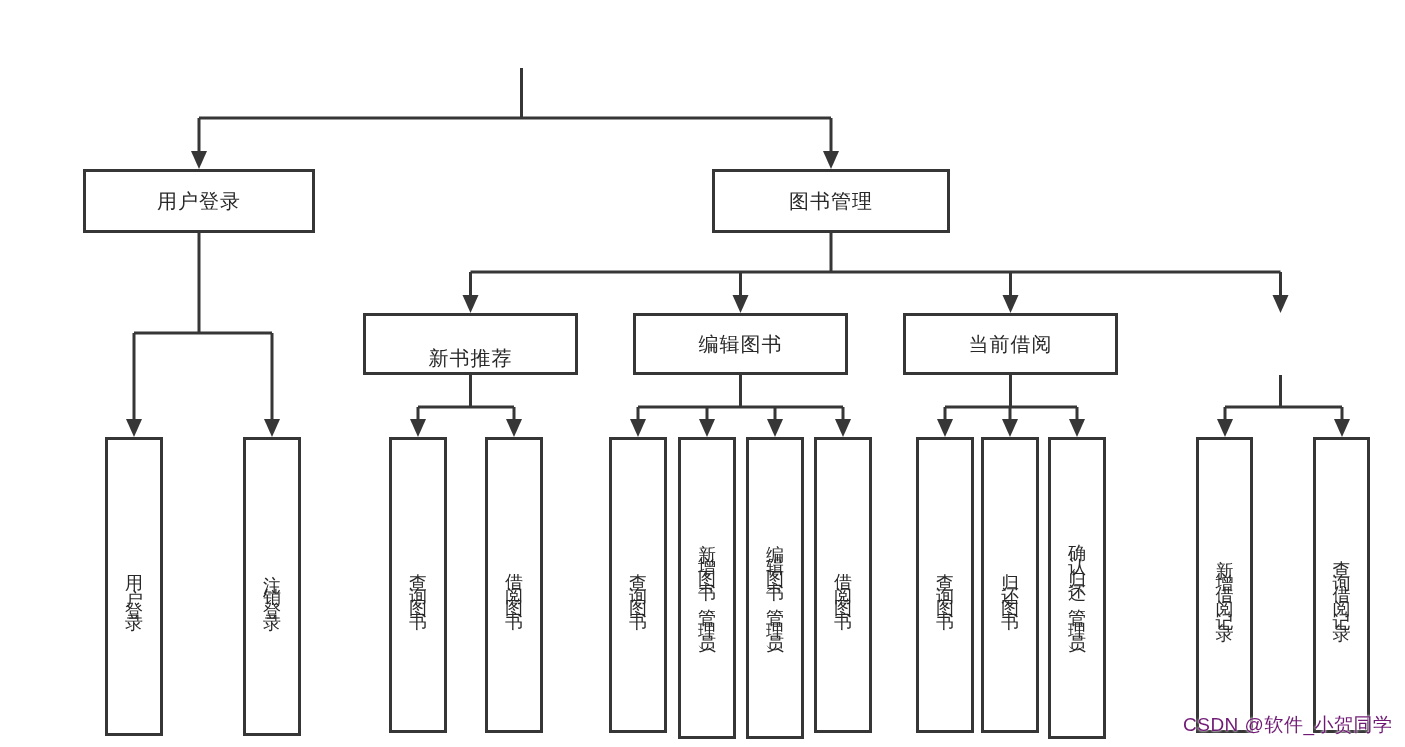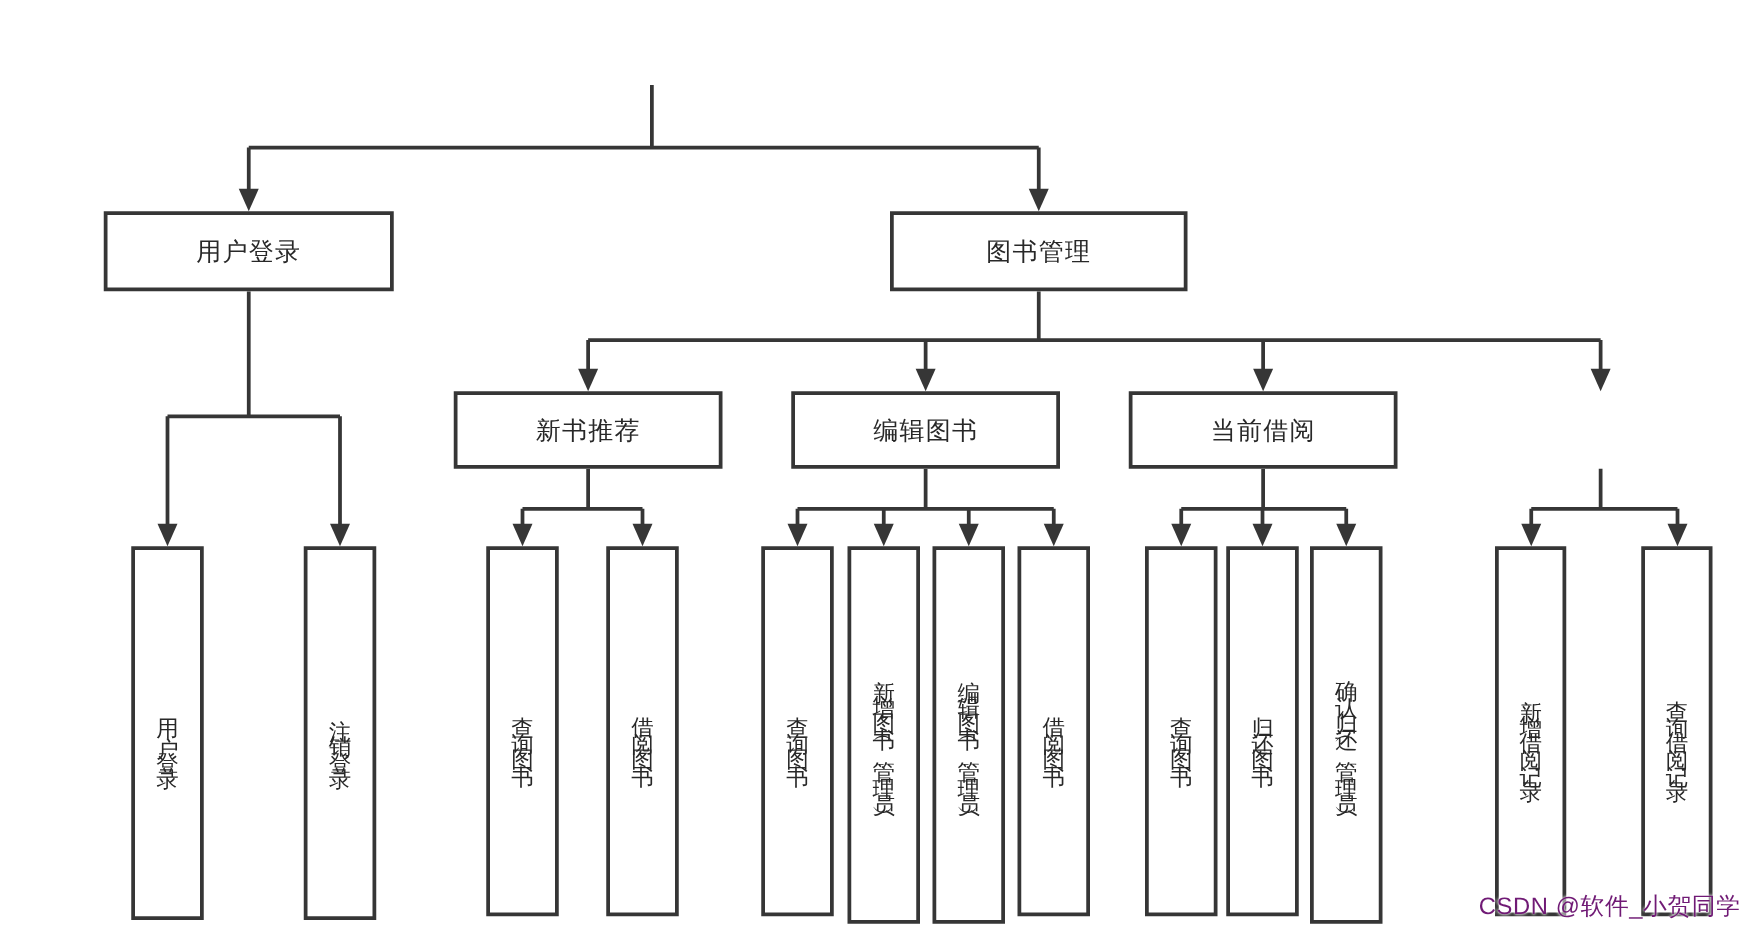--- a/index.html
+++ b/index.html
@@ -90,21 +90,21 @@
   </svg>
 
 
   <div class="node" style="left:83px; top:169px; width:232px; height:64px;">
     <span>用户登录</span>
   </div>
   <div class="node" style="left:712px; top:169px; width:238px; height:64px;">
     <span>图书管理</span>
   </div>
 
-  <div class="node" style="left:363px; top:313px; width:215px; height:62px;">
+  <div class="node" style="left:363px; top:313px; width:215px; height:62px;align-items:flex-end;">
     <span>新书推荐</span>
   </div>
   <div class="node" style="left:633px; top:313px; width:215px; height:62px;">
     <span>编辑图书</span>
   </div>
   <div class="node" style="left:903px; top:313px; width:215px; height:62px;">
     <span>当前借阅</span>
   </div>
 
   <div class="node vnode" style="left:105px; top:437px; width:58px; height:299px;">

